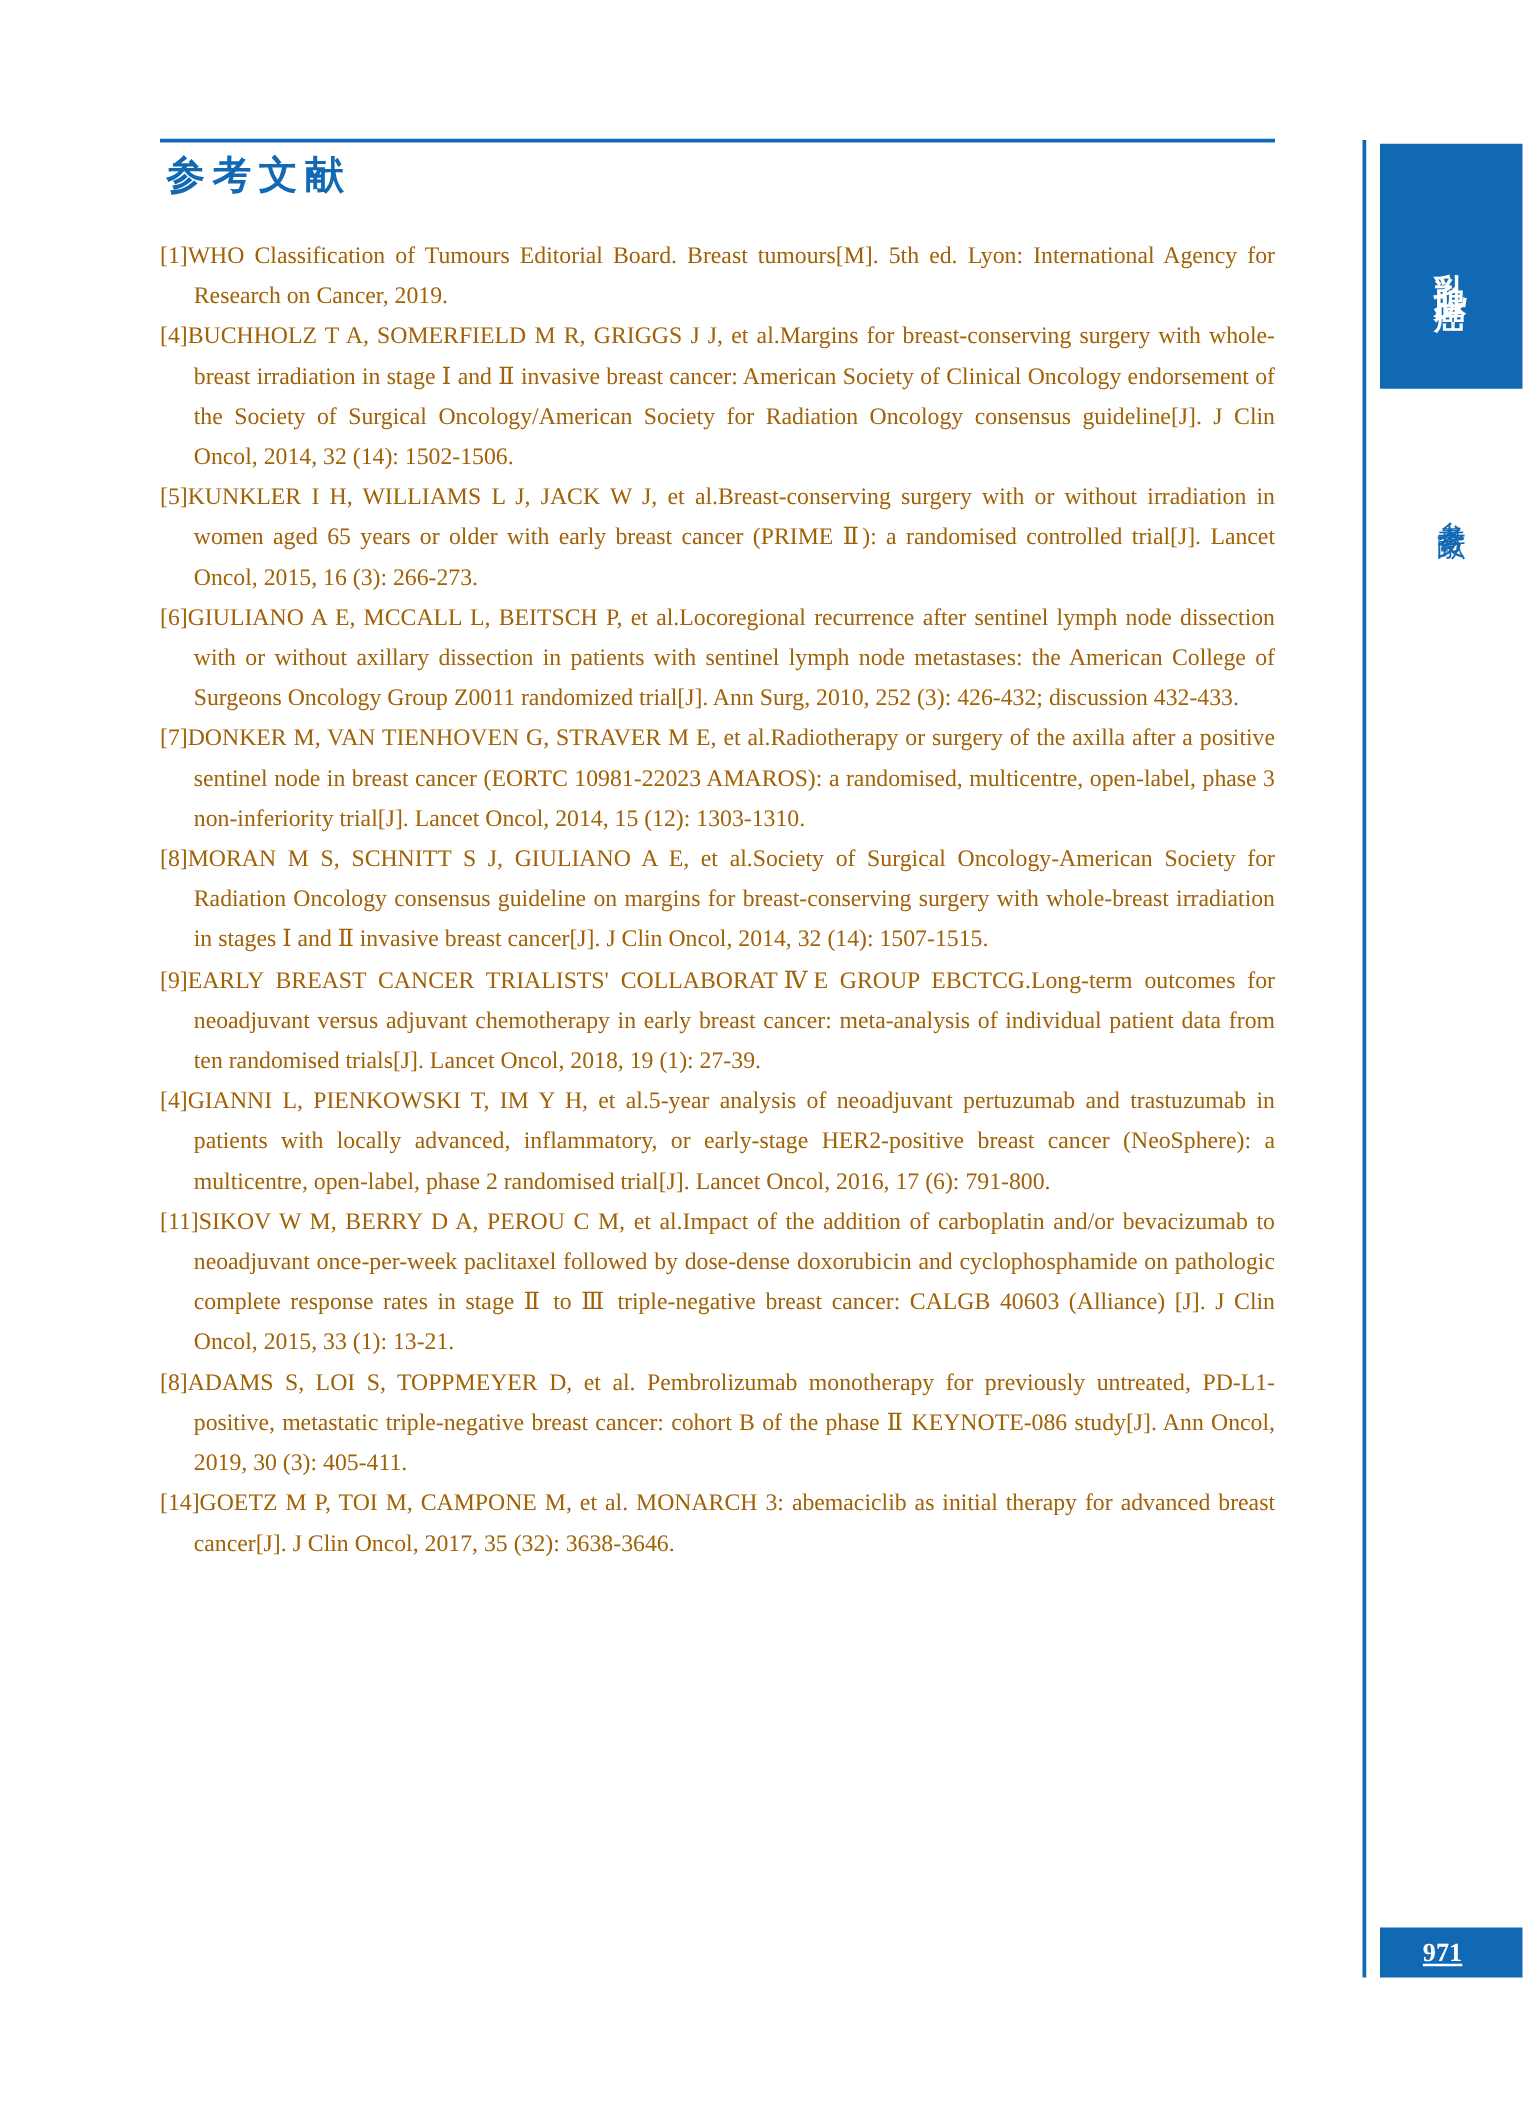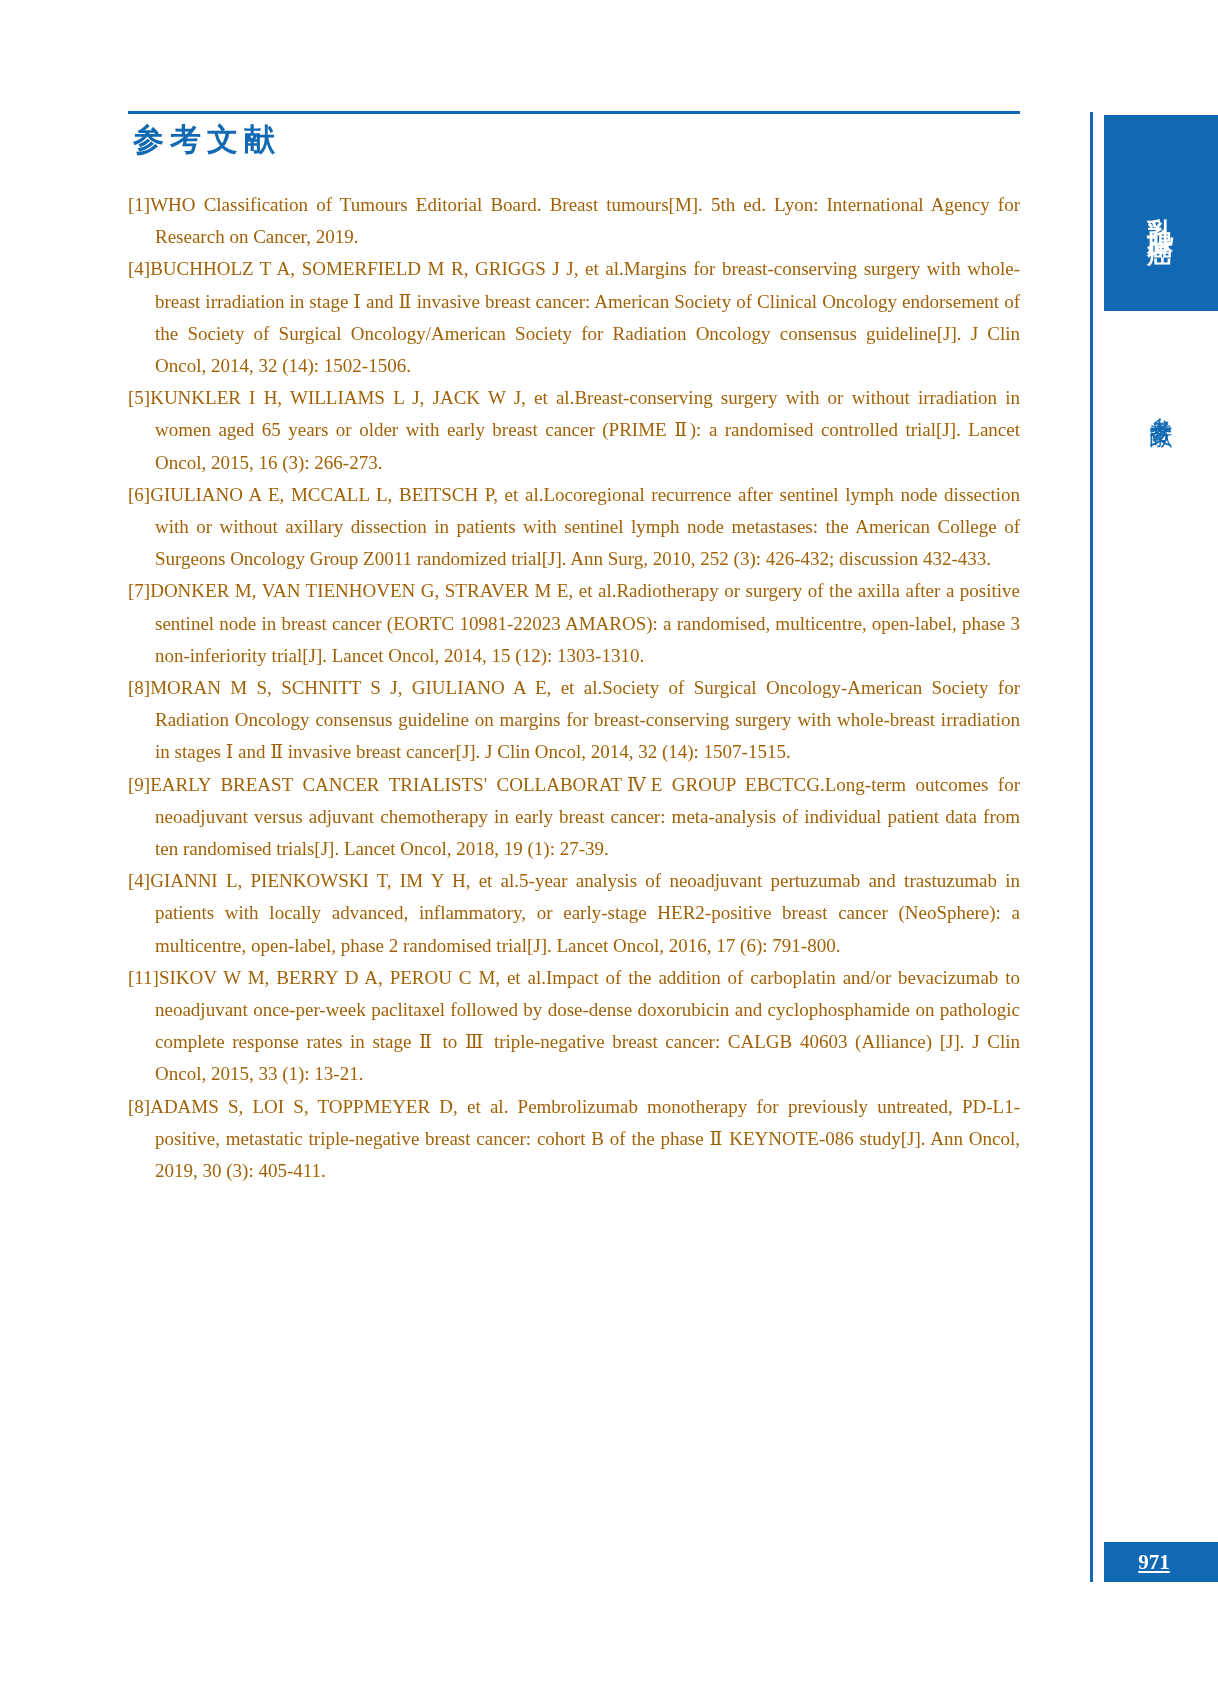--- a/index.html
+++ b/index.html
@@ -67,20 +67,21 @@
   <p class="ref"><span class="ref-id">[1]</span><span>WHO Classification of Tumours Editorial Board. Breast tumours[M]. 5th ed. Lyon: International Agency for Research on Cancer, 2019.</span></p>
   <p class="ref"><span class="ref-id">[4]</span><span>BUCHHOLZ T A, SOMERFIELD M R, GRIGGS J J, et al.Margins for breast-conserving surgery with whole-breast irradiation in stage Ⅰ and Ⅱ invasive breast cancer: American Society of Clinical Oncology endorsement of the Society of Surgical Oncology/American Society for Radiation Oncology consensus guideline[J]. J Clin Oncol, 2014, 32 (14): 1502-1506.</span></p>
   <p class="ref"><span class="ref-id">[5]</span><span>KUNKLER I H, WILLIAMS L J, JACK W J, et al.Breast-conserving surgery with or without irradiation in women aged 65 years or older with early breast cancer (PRIME Ⅱ): a randomised controlled trial[J]. Lancet Oncol, 2015, 16 (3): 266-273.</span></p>
   <p class="ref"><span class="ref-id">[6]</span><span>GIULIANO A E, MCCALL L, BEITSCH P, et al.Locoregional recurrence after sentinel lymph node dissection with or without axillary dissection in patients with sentinel lymph node metastases: the American College of Surgeons Oncology Group Z0011 randomized trial[J]. Ann Surg, 2010, 252 (3): 426-432; discussion 432-433.</span></p>
   <p class="ref"><span class="ref-id">[7]</span><span>DONKER M, VAN TIENHOVEN G, STRAVER M E, et al.Radiotherapy or surgery of the axilla after a positive sentinel node in breast cancer (EORTC 10981-22023 AMAROS): a randomised, multicentre, open-label, phase 3 non-inferiority trial[J]. Lancet Oncol, 2014, 15 (12): 1303-1310.</span></p>
   <p class="ref"><span class="ref-id">[8]</span><span>MORAN M S, SCHNITT S J, GIULIANO A E, et al.Society of Surgical Oncology-American Society for Radiation Oncology consensus guideline on margins for breast-conserving surgery with whole-breast irradiation in stages Ⅰ and Ⅱ invasive breast cancer[J]. J Clin Oncol, 2014, 32 (14): 1507-1515.</span></p>
   <p class="ref"><span class="ref-id">[9]</span><span>EARLY BREAST CANCER TRIALISTS' COLLABORATⅣE GROUP EBCTCG.Long-term outcomes for neoadjuvant versus adjuvant chemotherapy in early breast cancer: meta-analysis of individual patient data from ten randomised trials[J]. Lancet Oncol, 2018, 19 (1): 27-39.</span></p>
   <p class="ref"><span class="ref-id">[4]</span><span>GIANNI L, PIENKOWSKI T, IM Y H, et al.5-year analysis of neoadjuvant pertuzumab and trastuzumab in patients with locally advanced, inflammatory, or early-stage HER2-positive breast cancer (NeoSphere): a multicentre, open-label, phase 2 randomised trial[J]. Lancet Oncol, 2016, 17 (6): 791-800.</span></p>
   <p class="ref"><span class="ref-id">[11]</span><span>SIKOV W M, BERRY D A, PEROU C M, et al.Impact of the addition of carboplatin and/or bevacizumab to neoadjuvant once-per-week paclitaxel followed by dose-dense doxorubicin and cyclophosphamide on pathologic complete response rates in stage Ⅱ to Ⅲ triple-negative breast cancer: CALGB 40603 (Alliance) [J]. J Clin Oncol, 2015, 33 (1): 13-21.</span></p>
   <p class="ref"><span class="ref-id">[8]</span><span>ADAMS S, LOI S, TOPPMEYER D, et al. Pembrolizumab monotherapy for previously untreated, PD-L1-positive, metastatic triple-negative breast cancer: cohort B of the phase Ⅱ KEYNOTE-086 study[J]. Ann Oncol, 2019, 30 (3): 405-411.</span></p>
+  <p class="ref"><span class="ref-id">[14]</span><span>GOETZ M P, TOI M, CAMPONE M, et al. MONARCH 3: abemaciclib as initial therapy for advanced breast cancer[J]. J Clin Oncol, 2017, 35 (32): 3638-3646.</span></p>
 </div>
 
 <div class="side-divider"></div>
 
 <div class="chapter-tab">
   <span class="vtext">乳腺癌</span>
 </div>
 
 <div class="section-tab">
   <span class="vtext">参考文献</span>

